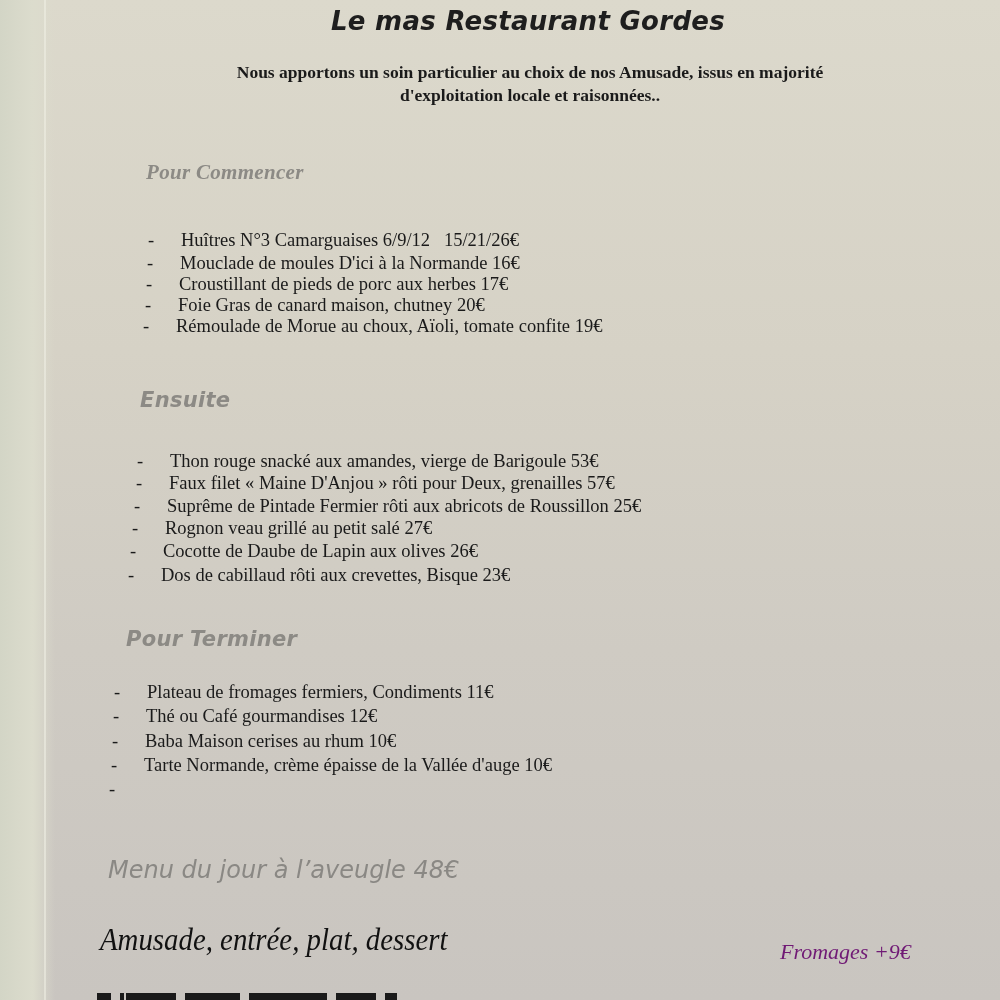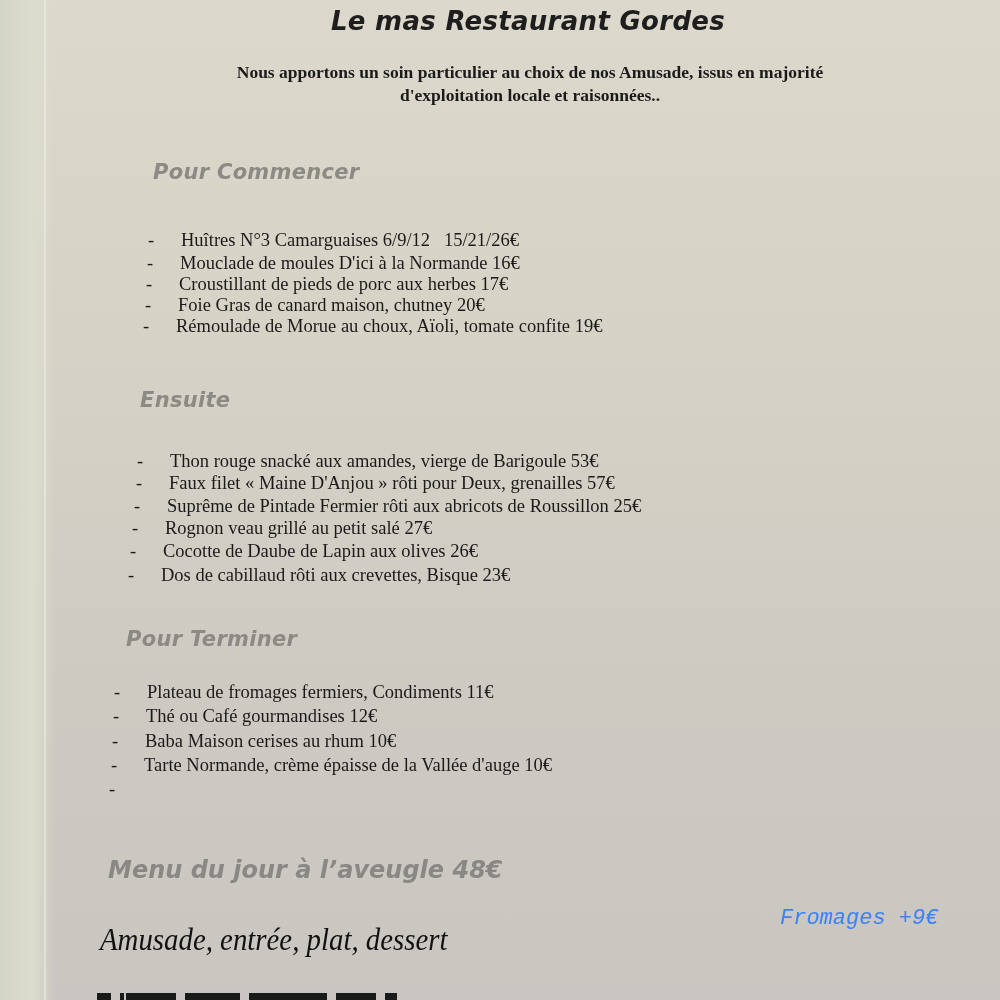--- a/index.html
+++ b/index.html
@@ -73,44 +73,44 @@
     }
     .item .dash {
       display: inline-block;
       width: 33px;
     }
     .menu-jour {
       position: absolute;
       left: 108px;
       top: 856px;
       font-family: "DejaVu Sans", sans-serif;
-      font-weight: bold;
+      font-weight: normal;
       font-style: italic;
       font-size: 24px;
       color: #8a8884;
     }
     .menu-courses {
       position: absolute;
       left: 100px;
       top: 922px;
       font-family: "Liberation Serif", serif;
       font-style: italic;
       font-size: 31px;
       color: #111;
       transform: scaleX(0.93);
       transform-origin: left center;
     }
     .menu-cheese {
       position: absolute;
       left: 780px;
-      top: 906px;
-      font-family: Liberation Mono, monospace;
+      top: 939px;
+      font-family: Liberation Serif, serif;
       font-style: italic;
       font-size: 22px;
-      color: #3b82f6;
+      color: #701a75;
     }
     .cut-line {
       position: absolute;
       left: 97px;
       top: 993px;
       width: 460px;
       height: 7px;
       overflow: hidden;
     }
     .cut-line span {
@@ -126,21 +126,21 @@
 
 <div class="page-edge"></div>
 
 <div class="title">Le mas Restaurant Gordes</div>
 
 <div class="intro">
   <div>Nous apportons un soin particulier au choix de nos Amusade, issus en majorité</div>
   <div>d'exploitation locale et raisonnées..</div>
 </div>
 
-<div class="section-heading" style="left:153px; top:160px;">Pour Commencer</div>
+<div class="section-heading" style="left:146px; top:160px;font-family:Liberation Serif, serif;">Pour Commencer</div>
 
 <div class="item" style="left:148px; top:230px;">
   <span class="dash">-</span>
   <span style="white-space:pre;">Huîtres N°3 Camarguaises 6/9/12   15/21/26€</span>
 </div>
 <div class="item" style="left:147px; top:253px;">
   <span class="dash">-</span>
   <span>Mouclade de moules D'ici à la Normande 16€</span>
 </div>
 <div class="item" style="left:146px; top:274px;">

